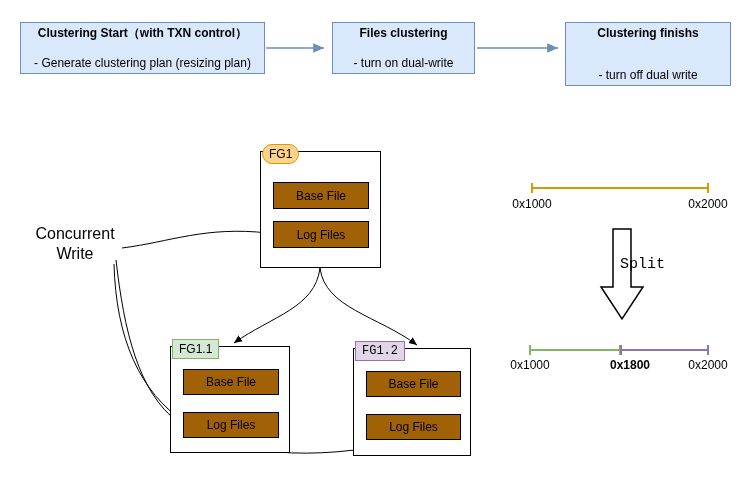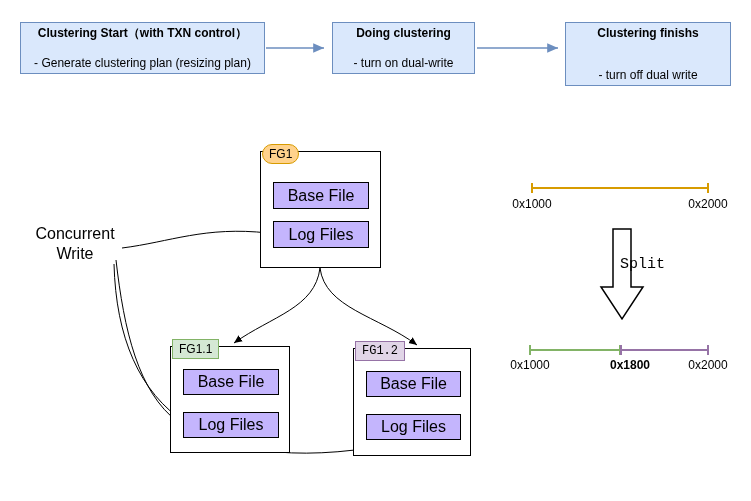--- a/index.html
+++ b/index.html
@@ -15,22 +15,22 @@
   }
   .flow-title { font-weight: bold; white-space: nowrap; }
   .flow-detail { white-space: nowrap; }
 
   .group-box { position: absolute; box-sizing: border-box; border: 1px solid #000; background: #fff; }
   .group-label {
     position: absolute; box-sizing: border-box; border: 1px solid;
     font-size: 12px; line-height: 16px; padding: 1px 6px; white-space: nowrap; background: #eee;
   }
   .file-box {
-    position: absolute; box-sizing: border-box; border: 1px solid #000; background: #c4b5fd;
-    font-size: 16px; display: flex; align-items: center; justify-content: center;
+    position: absolute; box-sizing: border-box; border: 1px solid #000; background: #a16207;
+    font-size: 12px; display: flex; align-items: center; justify-content: center;
   }
 
   .concurrent {
     position: absolute; left: 15px; top: 224px; width: 120px;
     font-size: 16px; text-align: center; white-space: pre-line; line-height: 1.25;
   }
   .hex-label { position: absolute; width: 60px; text-align: center; font-size: 12px; }
   .split-label { position: absolute; left: 620px; top: 256px; font-size: 15px; font-family: Liberation Mono, monospace; }
 </style>
 </head>
@@ -70,21 +70,21 @@
     <line x1="620" y1="350" x2="708" y2="350" stroke-width="2" stroke="#9673a6"></line>
     <line x1="621" y1="345" x2="621" y2="355" stroke-width="2" stroke="#9673a6"></line>
     <line x1="708" y1="345" x2="708" y2="355" stroke-width="2" stroke="#9673a6"></line>
   </svg>
 
   <div class="flow-box" style="left: 20px; top: 22px; width: 245px; height: 52px; background-color: rgb(218, 232, 252); border-color: rgb(108, 142, 191);">
     <div class="flow-title">Clustering Start（with TXN control）</div>
     <div class="flow-detail">- Generate clustering plan (resizing plan)</div>
   </div>
   <div class="flow-box" style="left: 332px; top: 22px; width: 143px; height: 52px; background-color: rgb(218, 232, 252); border-color: rgb(108, 142, 191);">
-    <div class="flow-title">Doing clustering</div>
+    <div class="flow-title">Files clustering</div>
     <div class="flow-detail">- turn on dual-write</div>
   </div>
   <div class="flow-box" style="left: 565px; top: 22px; width: 166px; height: 64px; background-color: rgb(218, 232, 252); border-color: rgb(108, 142, 191);">
     <div class="flow-title">Clustering finishs</div>
     <div class="flow-detail">- turn off dual write</div>
   </div>
 
   <div class="concurrent">Concurrent
 Write</div>
 

